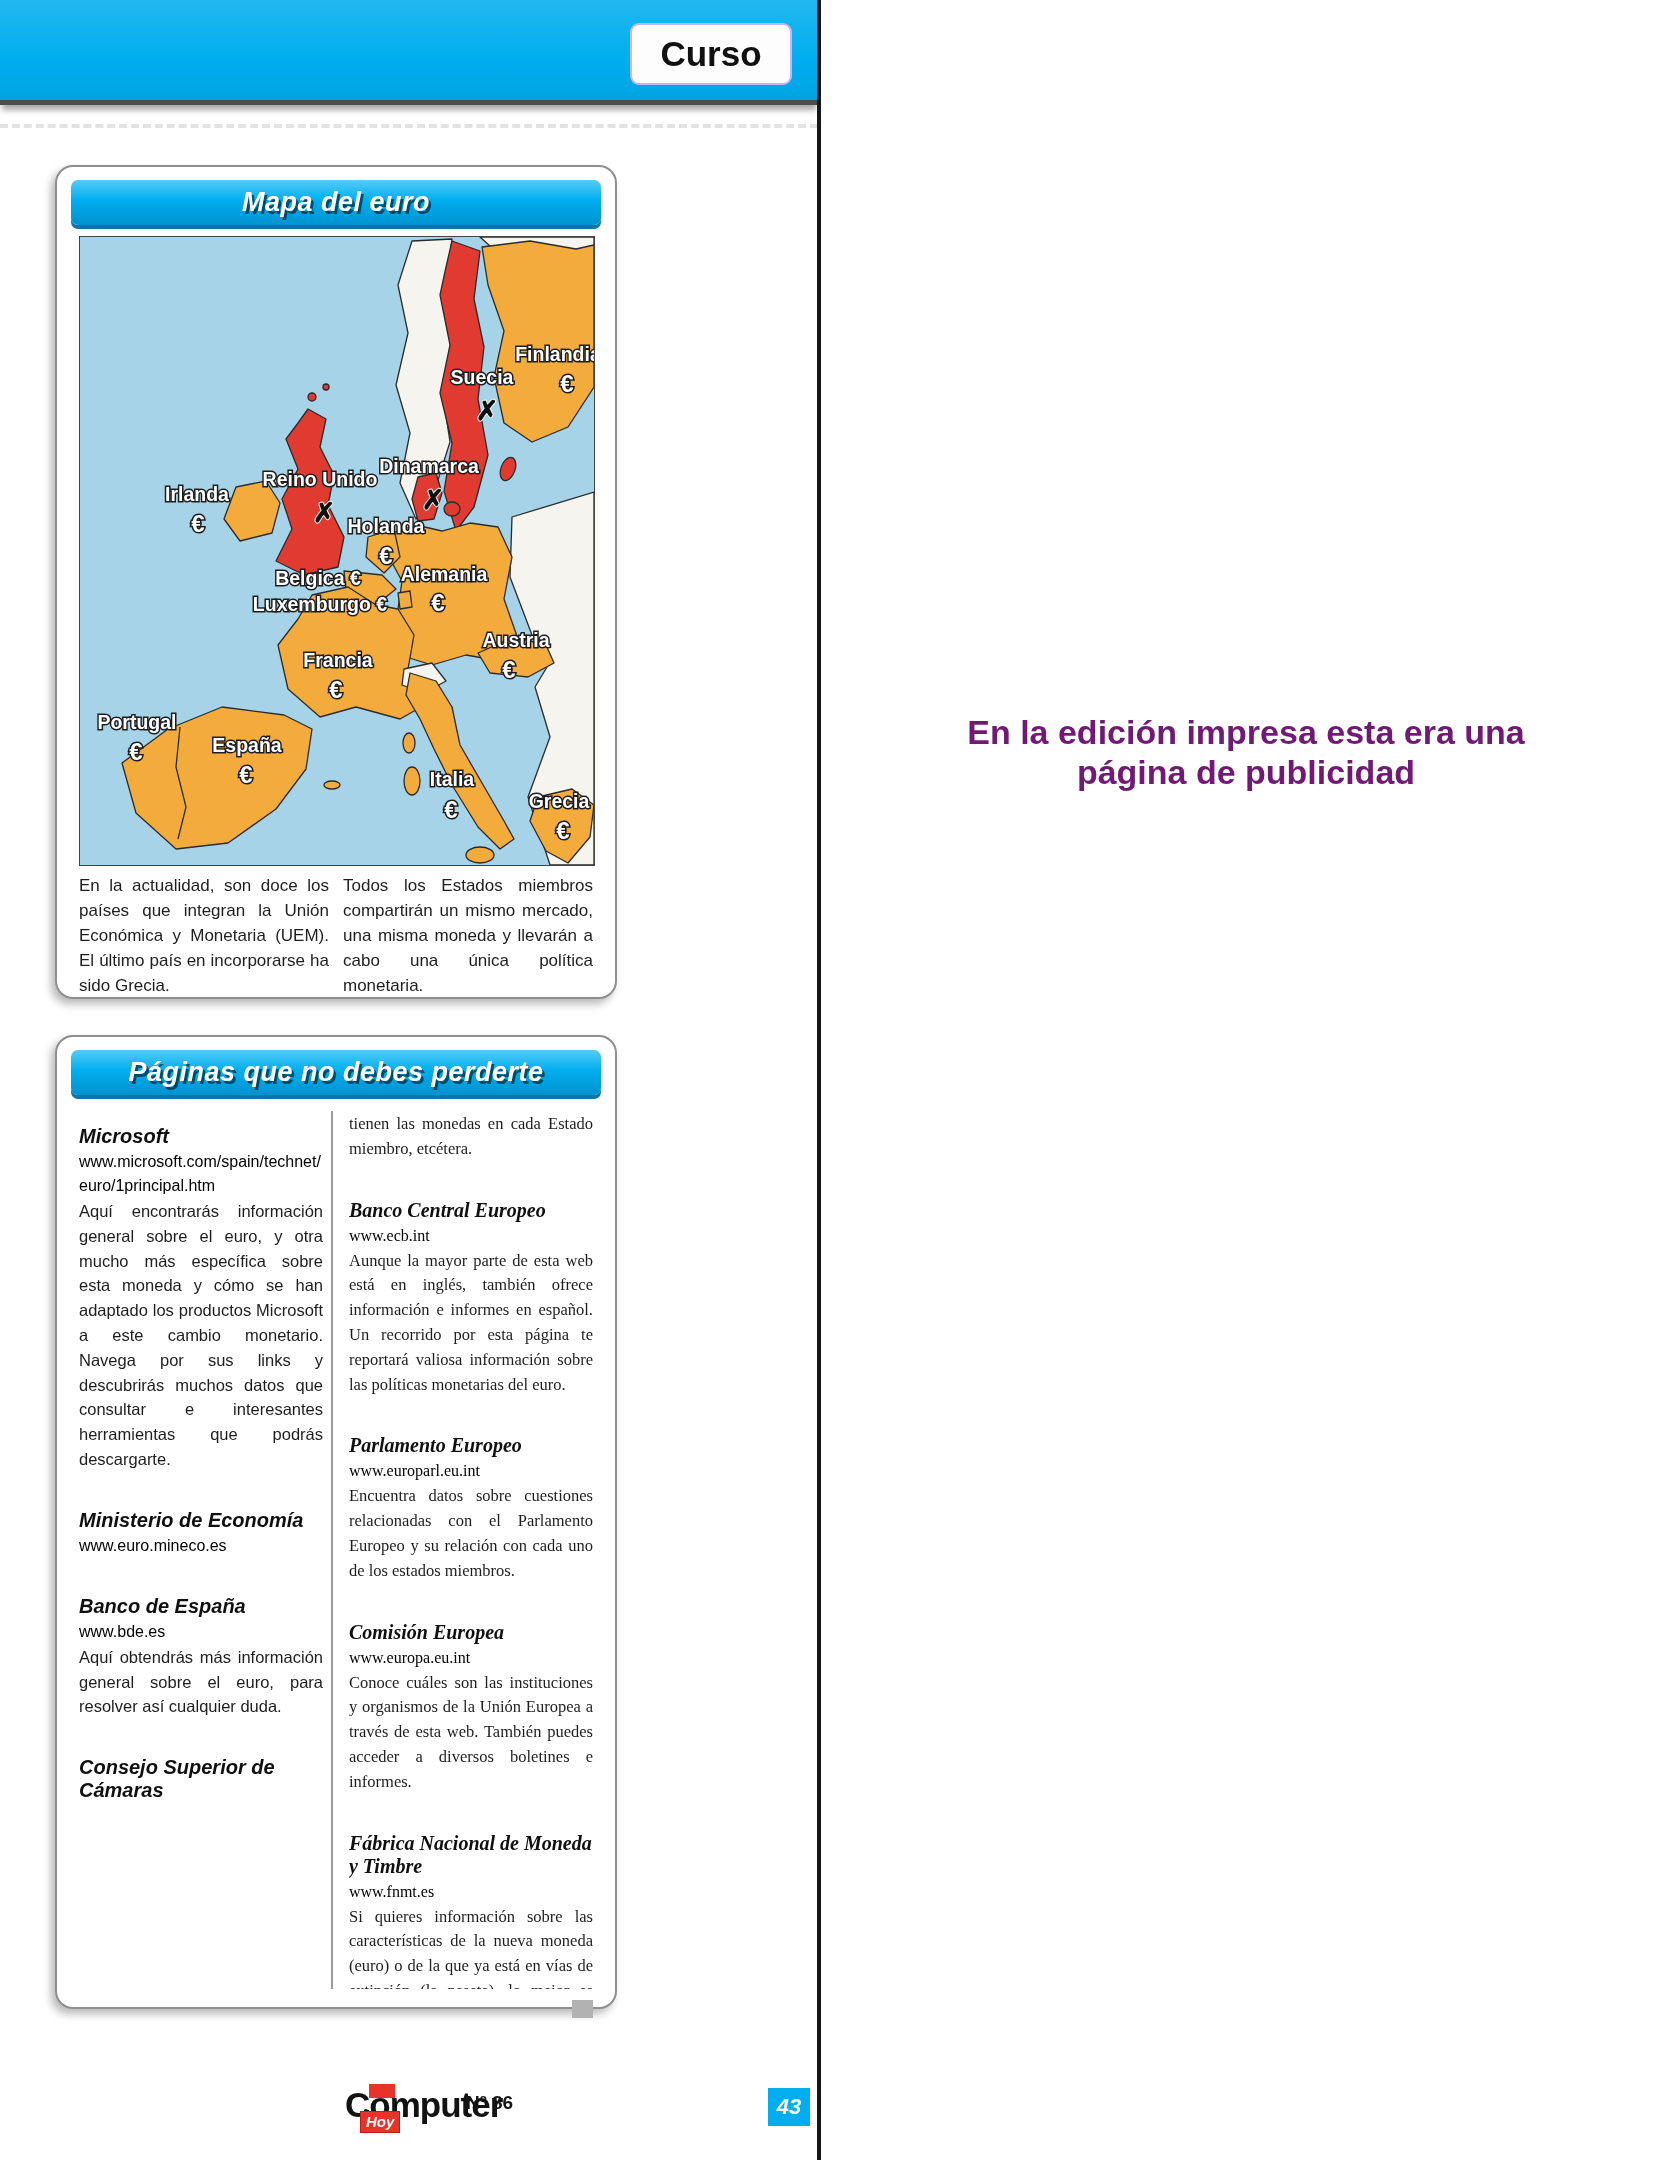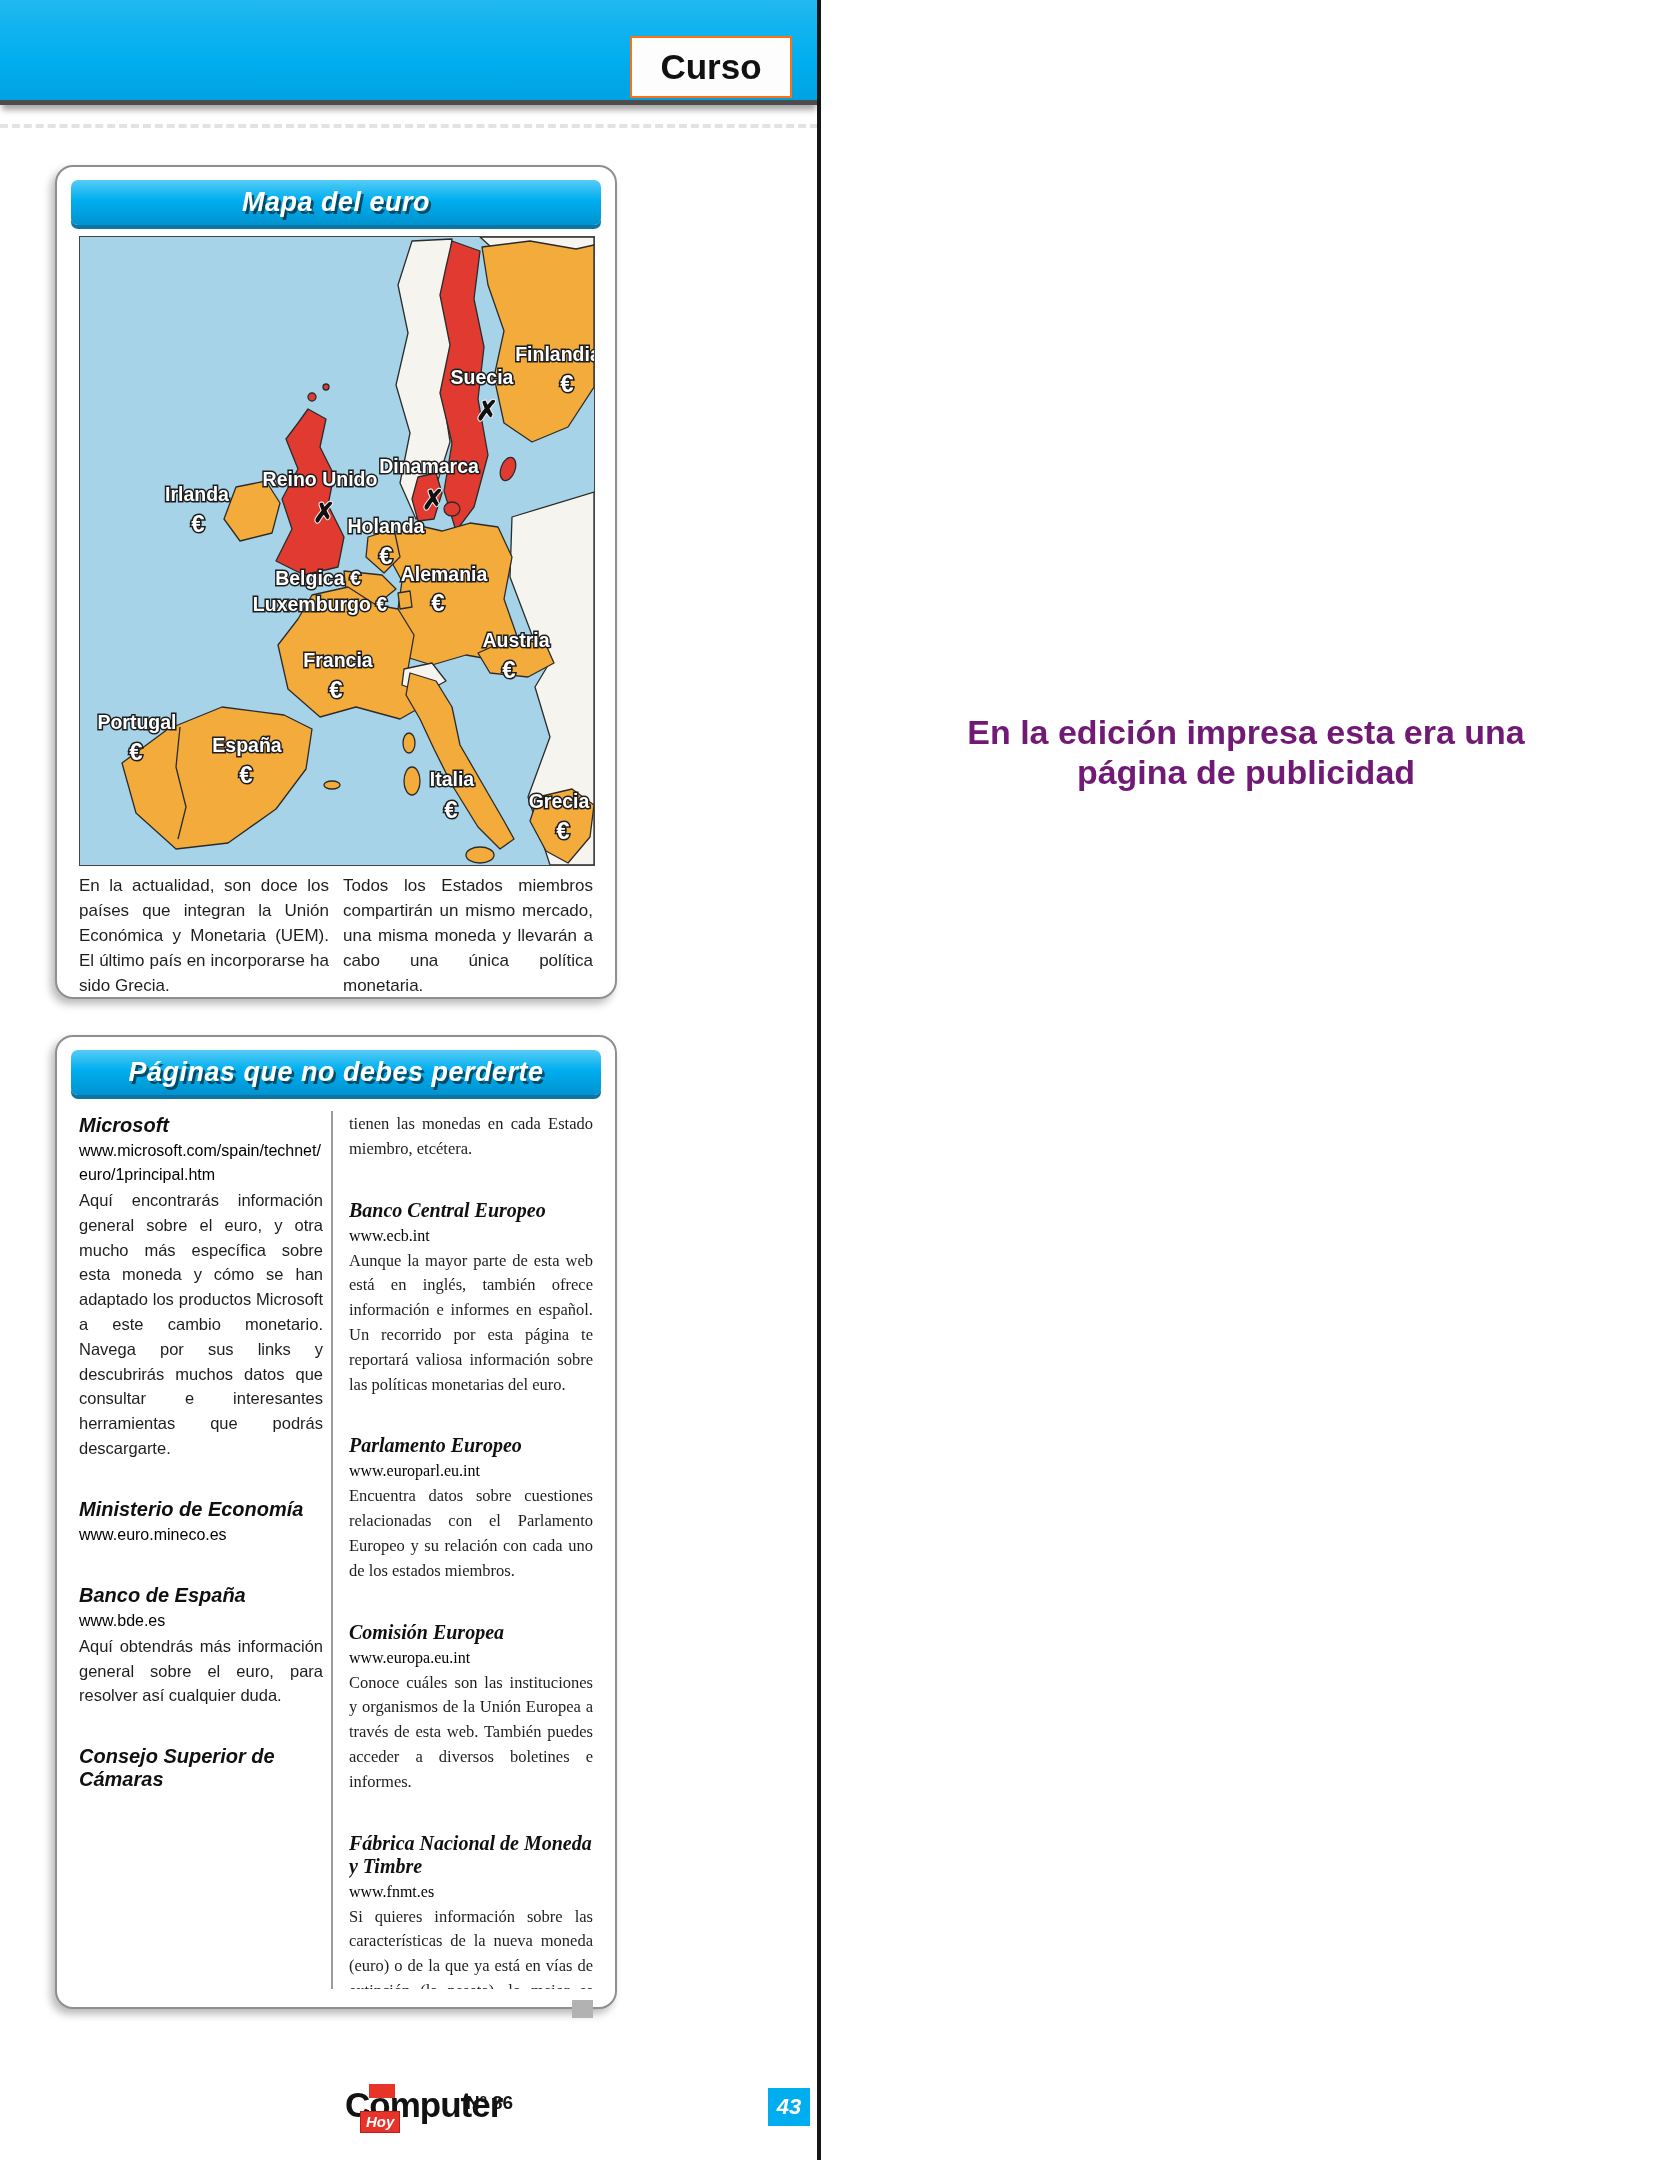--- a/index.html
+++ b/index.html
@@ -2,22 +2,22 @@
 <html><head>
 <meta charset="utf-8">
 <style>
   html,body{margin:0;padding:0;background:#ffffff;}
   body{width:1671px;height:2160px;position:relative;font-family:"Liberation Sans",sans-serif;overflow:hidden;}
 
   
   .topbar{position:absolute;left:0;top:0;width:818px;height:100px;
     background:linear-gradient(180deg,#21b8f0 0%,#00aeef 60%,#00a2e0 100%);
     border-bottom:5px solid #4d4d4d;box-shadow:0 7px 6px -2px rgba(0,0,0,.35);}
-  .curso-tab{position:absolute;left:630px;top:36px;width:158px;height:58px;background:#fdfdfd;
-    border:2px solid #f97316;border-radius:1px;display:flex;align-items:center;justify-content:center;
+  .curso-tab{position:absolute;left:630px;top:23px;width:158px;height:58px;background:#fdfdfd;
+    border:2px solid #c4b5fd;border-radius:9px;display:flex;align-items:center;justify-content:center;
     font-size:35px;font-weight:800;color:#111;letter-spacing:0;}
   .perforation{position:absolute;left:0;top:124px;width:818px;border-top:4px dashed #e3e3e3;}
 
   
   .page-divider{position:absolute;left:817px;top:0;width:4px;height:2160px;background:#161616;}
 
   
   .panel{position:absolute;left:55px;width:558px;background:#ffffff;border:2px solid #8f8f8f;
     border-radius:18px;box-shadow:-4px 5px 8px rgba(0,0,0,.28), inset 0 0 0 2px #fff;}
   .panel-banner{position:absolute;left:14px;top:13px;right:14px;height:45px;border-radius:7px;
@@ -32,21 +32,21 @@
 
   .map-caption{position:absolute;left:22px;top:706px;width:514px;display:flex;gap:14px;}
   .map-caption p{margin:0;width:250px;font-size:17px;line-height:25px;color:#1e1e1e;text-align:justify;}
 
   .links-panel{top:1035px;height:970px;}
   .links-cols{position:absolute;left:22px;top:74px;width:514px;height:878px;display:flex;}
   .lcol{width:249px;overflow:hidden;}
   .lcol.right{margin-left:16px;width:249px;font-family:Liberation Serif, serif;}
   .col-divider{width:2px;background:#9c9c9c;margin-left:8px;}
   .lcol h3{margin:37px 0 2px 0;font-size:20px;font-weight:800;font-style:italic;color:#101010;line-height:23px;}
-  .lcol h3:first-child{margin-top:3px;}
+  .lcol h3:first-child{margin-top:14px;}
   .lcol a{display:block;font-size:16px;line-height:24px;color:#000000;text-decoration:none;word-break:break-all;}
   .lcol p{margin:1px 0 0 0;font-size:16.5px;line-height:24.8px;color:#1e1e1e;text-align:justify;}
 
   
   .map-name{font-family:"Liberation Sans",sans-serif;font-weight:bold;font-size:19.5px;fill:#ffffff;
     stroke:#1d1d1d;stroke-width:3px;paint-order:stroke;text-anchor:middle;}
   .map-euro{font-family:"Liberation Sans",sans-serif;font-weight:bold;font-size:24px;fill:#ffffff;
     stroke:#1d1d1d;stroke-width:3px;paint-order:stroke;text-anchor:middle;}
   .map-cross{font-family:"Liberation Sans",sans-serif;font-weight:bold;font-size:27px;fill:#101010;
     stroke:#f3f3f3;stroke-width:2px;paint-order:stroke;text-anchor:middle;}

